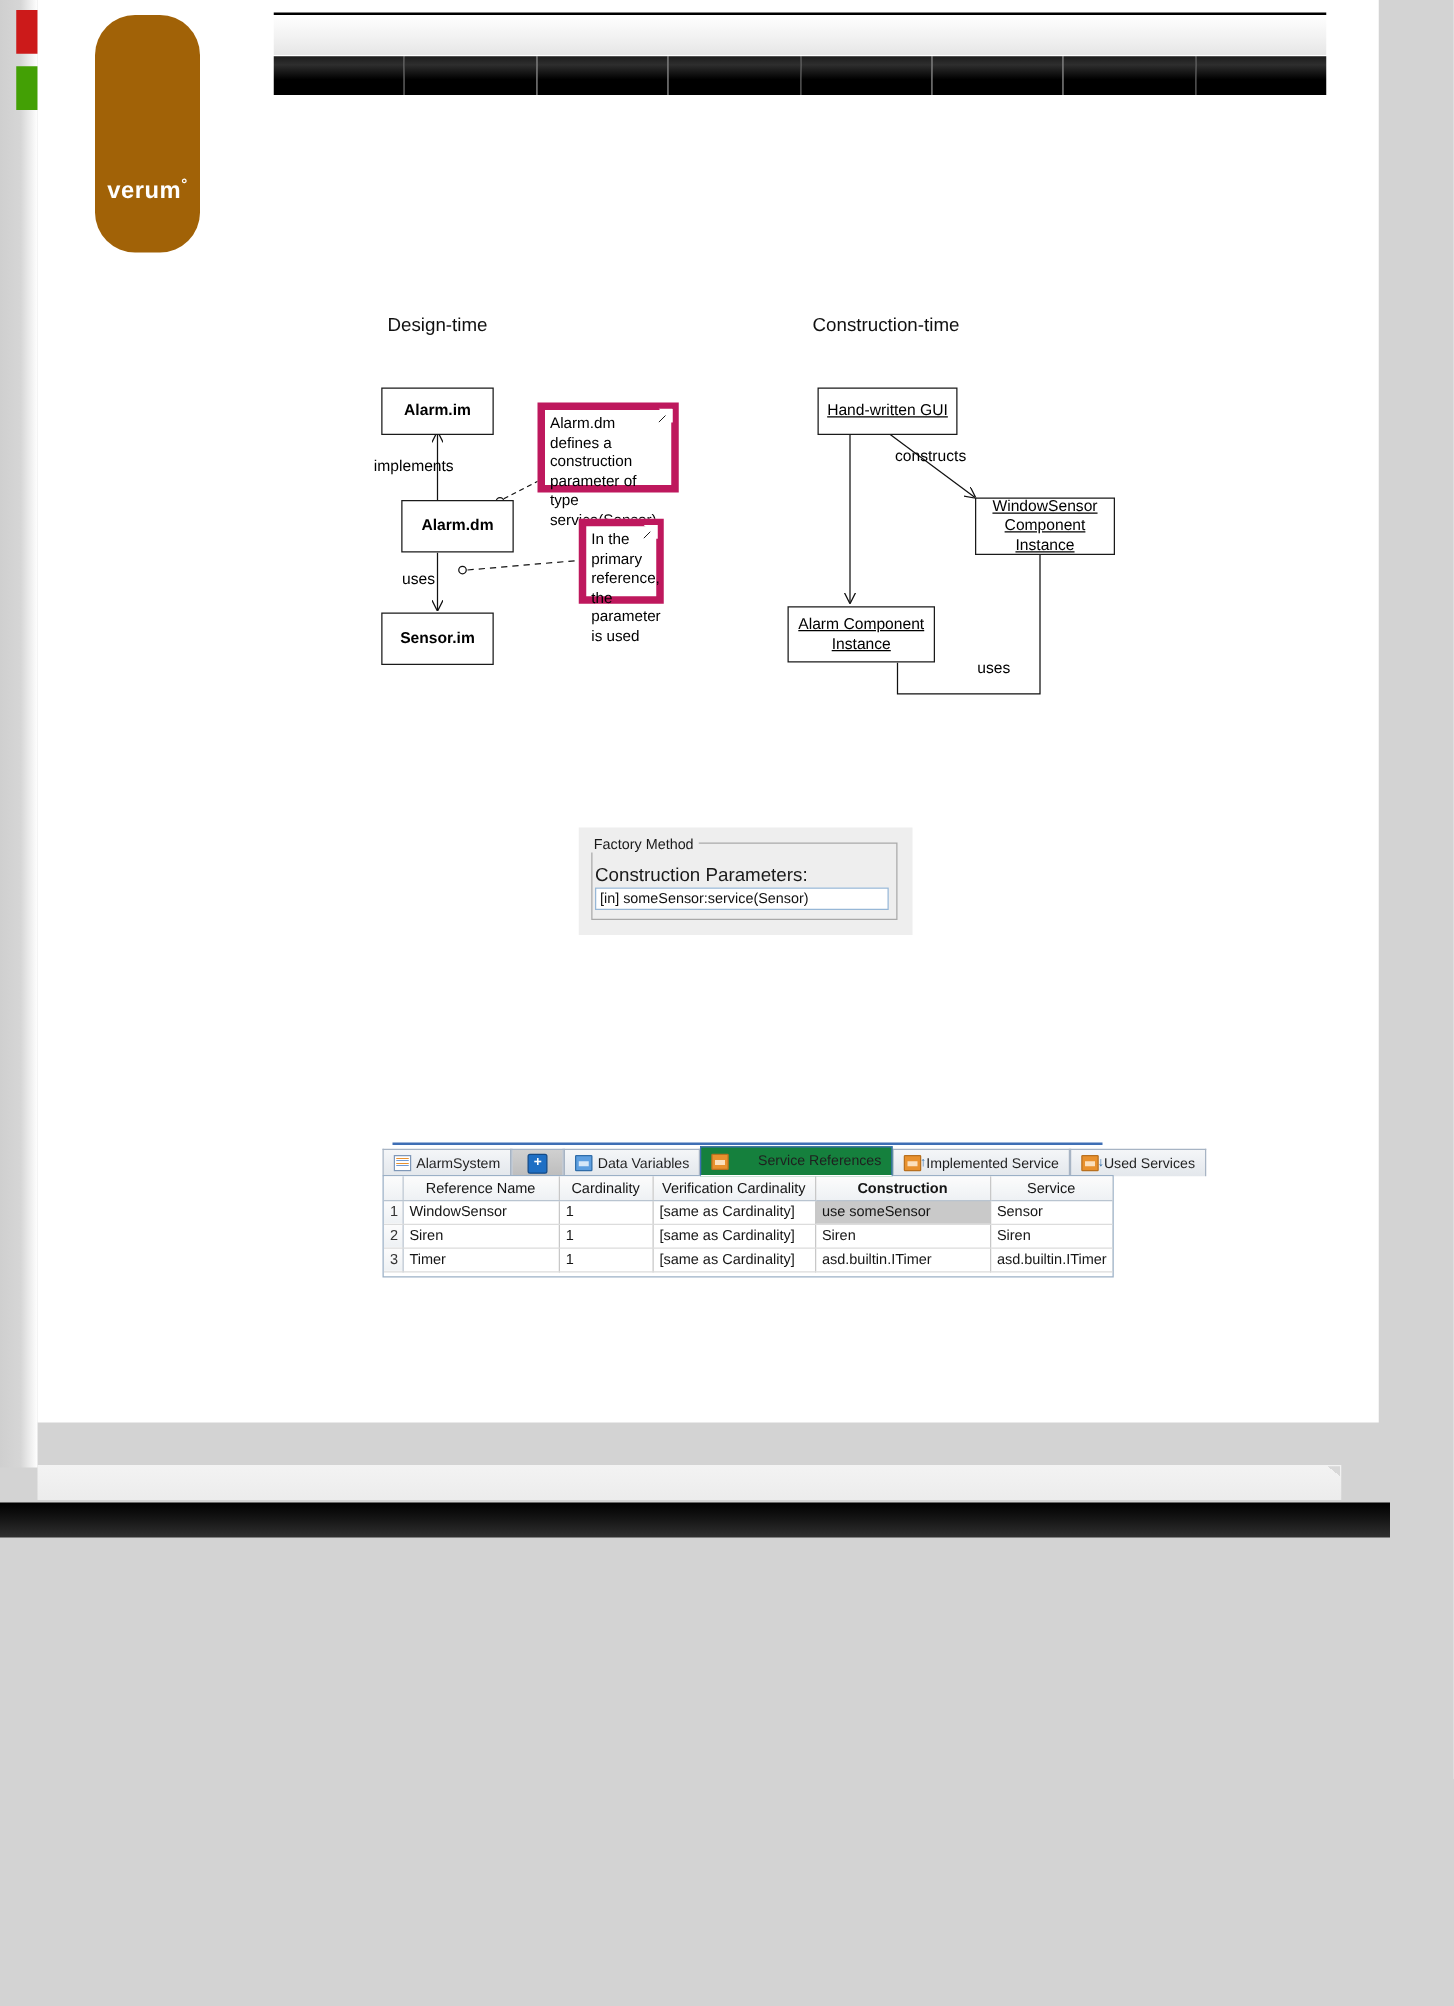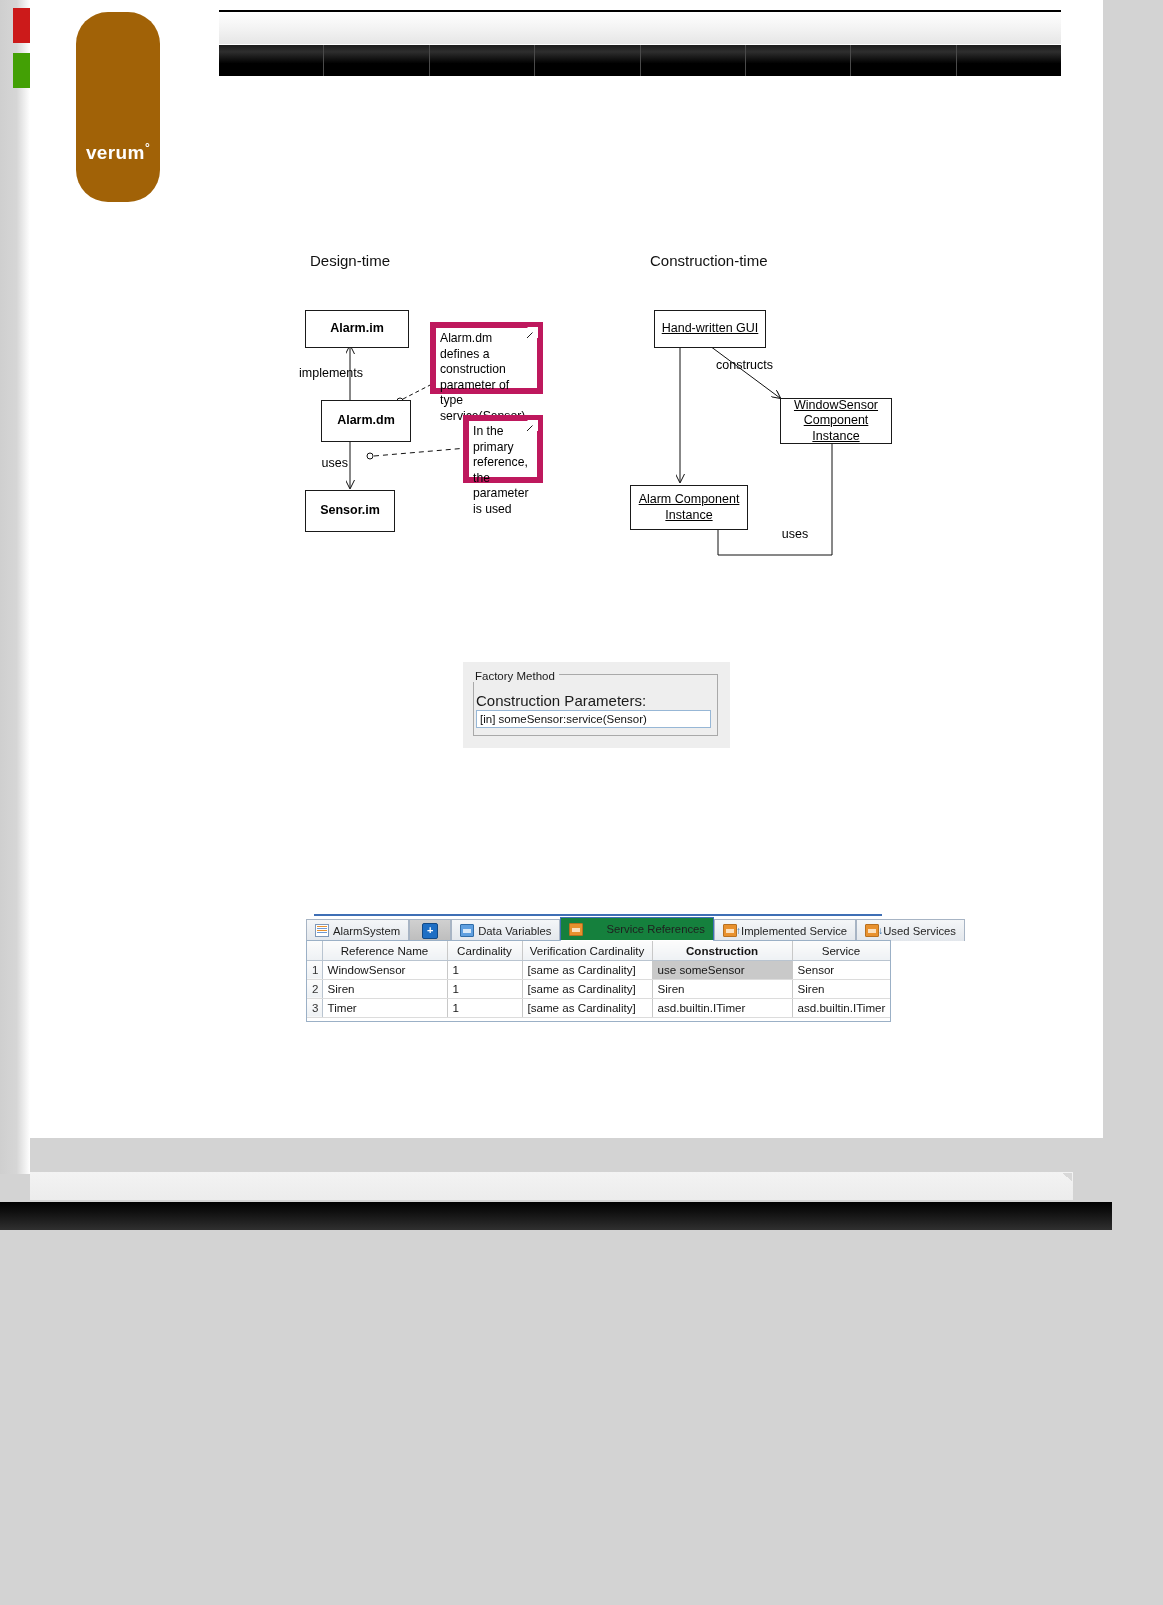--- a/index.html
+++ b/index.html
@@ -158,29 +158,29 @@
     <line x1="650" y1="136" x2="650" y2="272" stroke="#111" stroke-width="1" marker-end="url(#arw)"></line>
 
     <line x1="680" y1="136" x2="750" y2="188" stroke="#111" stroke-width="1" marker-end="url(#arw)"></line>
 
     <polyline points="688,320 688,345 802,345 802,224" fill="none" stroke="#111" stroke-width="1" marker-end="url(#arw)"></polyline>
   </svg>
 
   <div class="dg-title" style="left:280px;top:42px;">Design-time</div>
   <div class="dg-title" style="left:620px;top:42px;">Construction-time</div>
 
-  <div class="dg-box bold" style="left:275px;top:100px;width:104px;height:38px;">Alarm.im</div>
+  <div class="dg-box bold" style="left:275px;top:100px;width:90px;height:38px;">Alarm.im</div>
   <div class="dg-box bold" style="left:275px;top:190px;width:90px;height:42px;margin-left:16px;">Alarm.dm</div>
   <div class="dg-box bold" style="left:275px;top:280px;width:90px;height:42px;">Sensor.im</div>
 
   <div class="dg-label" style="left:251px;top:156px;width:100px;">implements</div>
   <div class="dg-label" style="left:278px;top:246px;width:40px;text-align:right;">uses</div>
 
   <div class="dg-note" style="left:400px;top:112px;width:113px;height:72px;">Alarm.dm defines a construction parameter of type service(Sensor)</div>
-  <div class="dg-note" style="left:433px;top:205px;width:80px;height:68px;">In the primary reference, the parameter is used</div>
+  <div class="dg-note" style="left:433px;top:205px;width:68px;height:68px;">In the primary reference, the parameter is used</div>
 
   <div class="dg-box ul" style="left:624px;top:100px;width:112px;height:38px;">
       <span>Hand-written GUI</span>
     </div>
   <div class="dg-box ul" style="left:750px;top:188px;width:112px;height:46px;">
       <span>WindowSensor Component Instance</span>
     </div>
   <div class="dg-box ul" style="left:600px;top:275px;width:118px;height:45px;">
       <span>Alarm Component Instance</span>
     </div>

